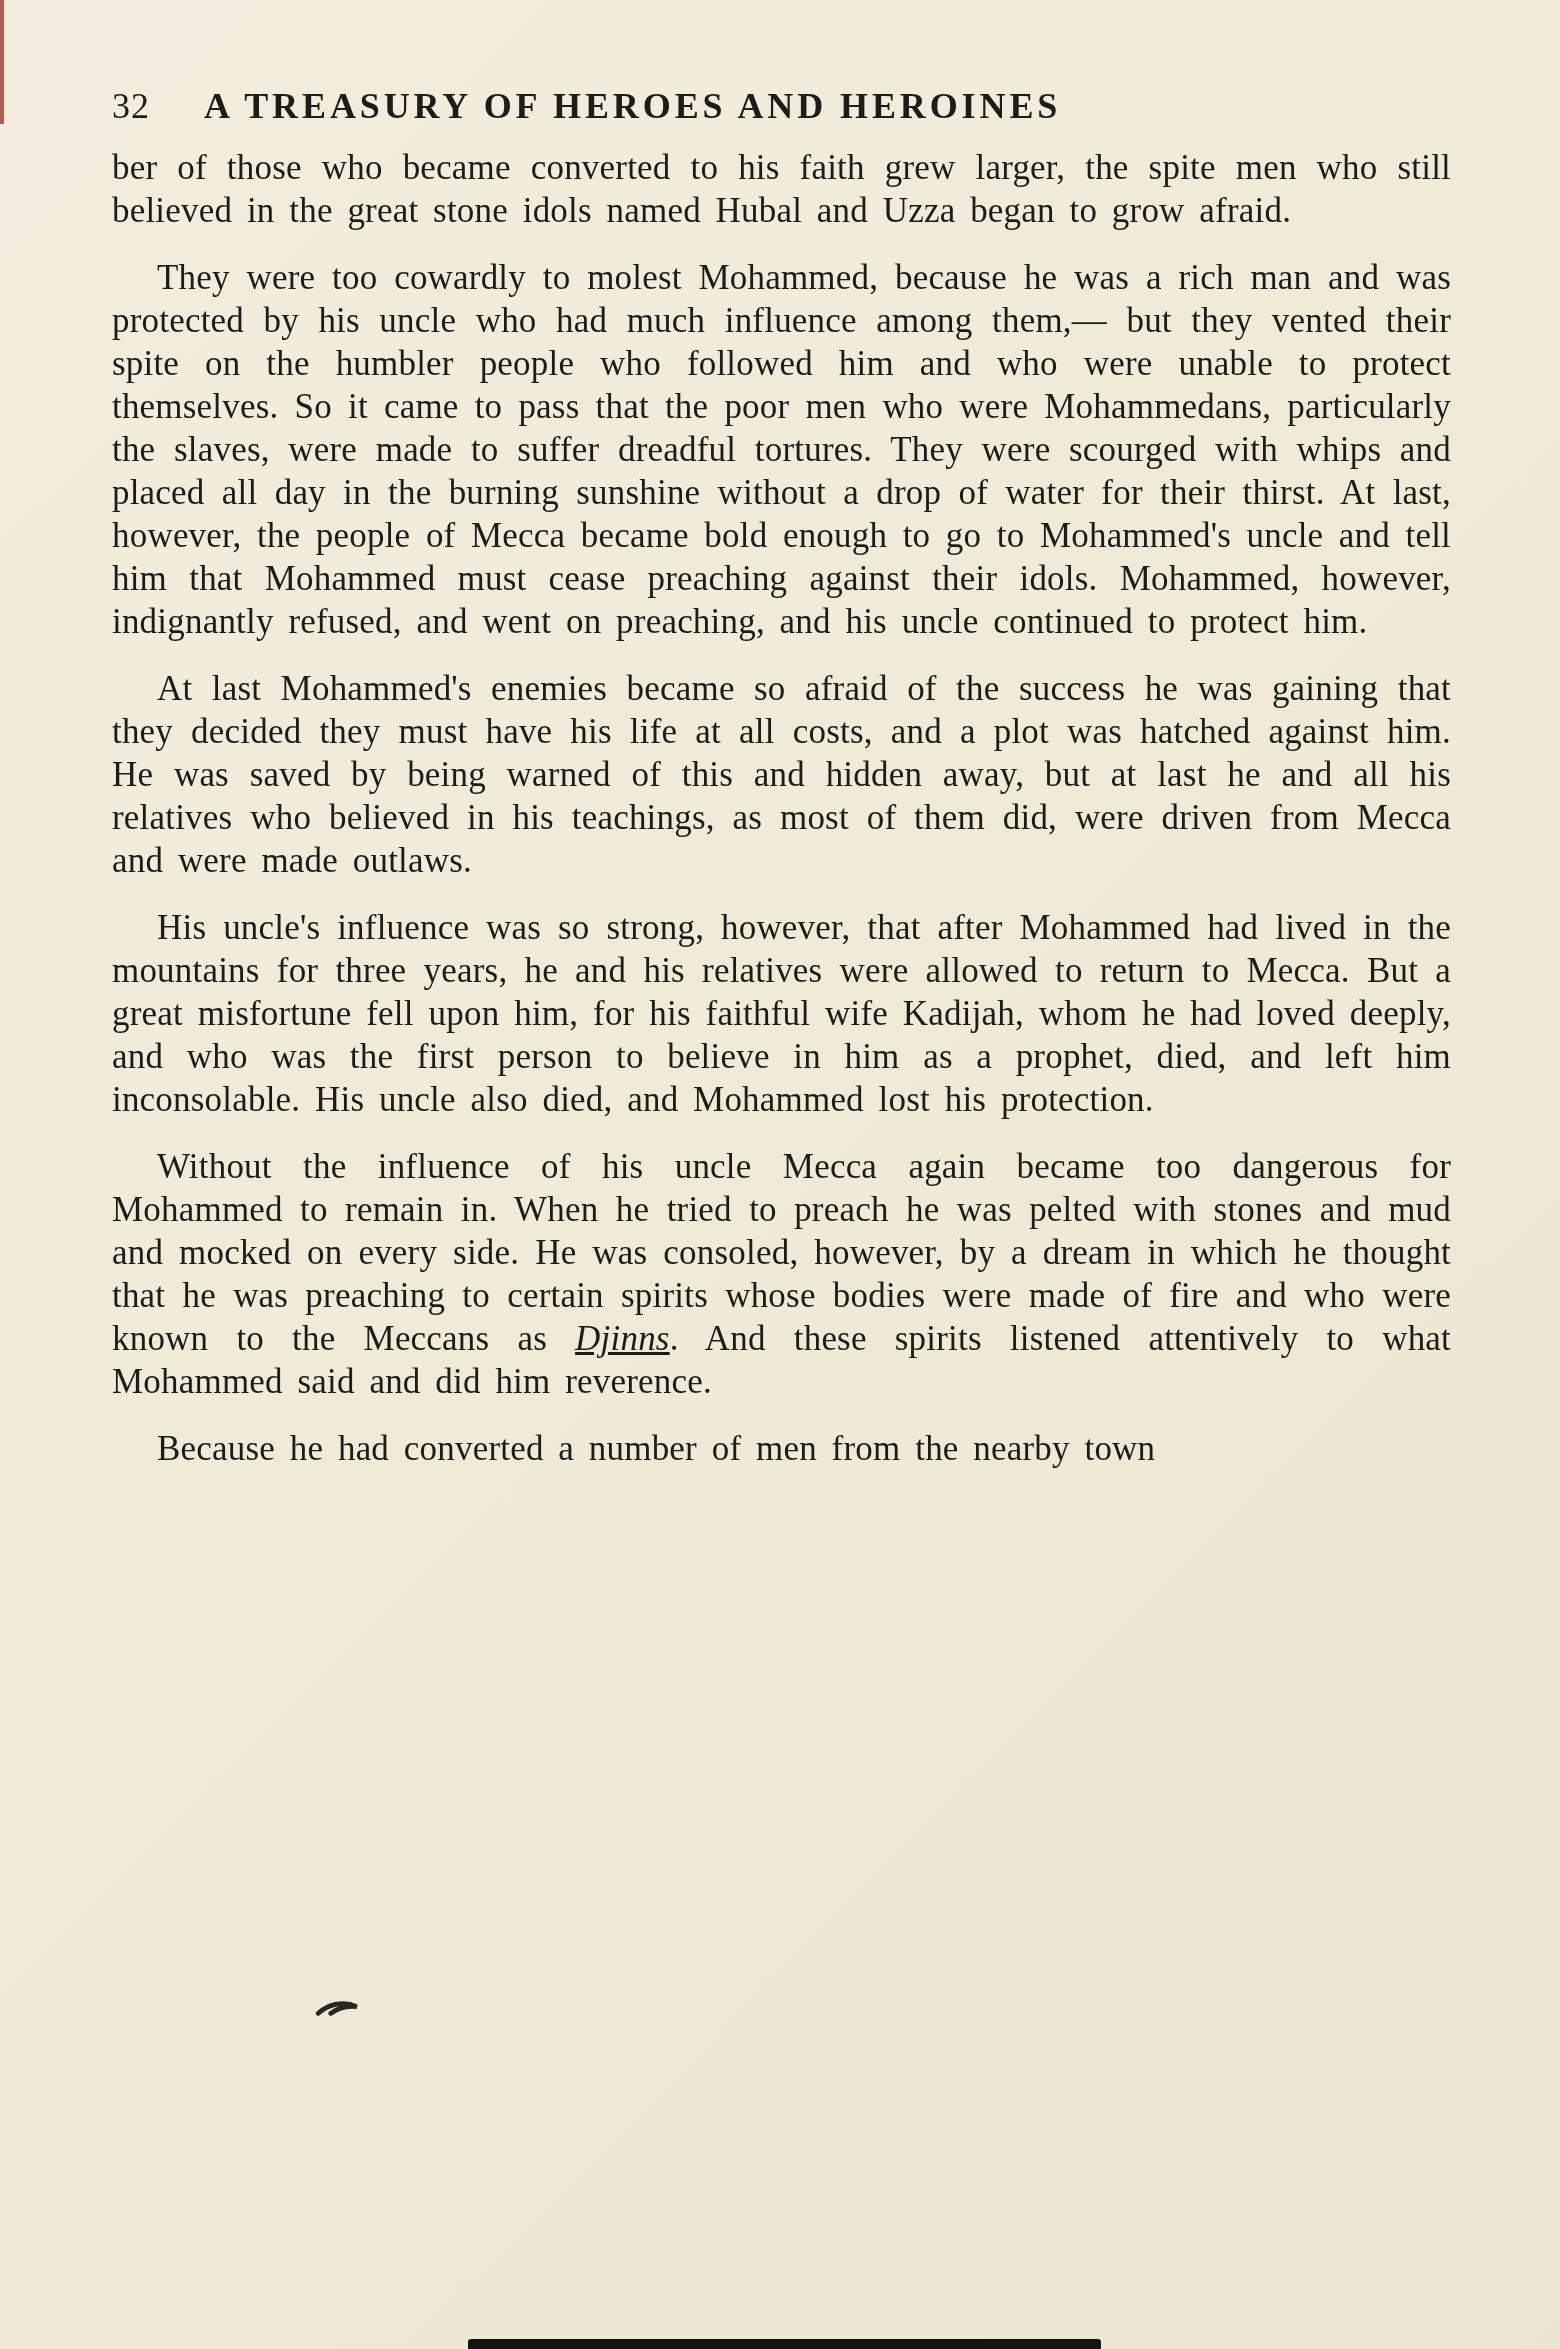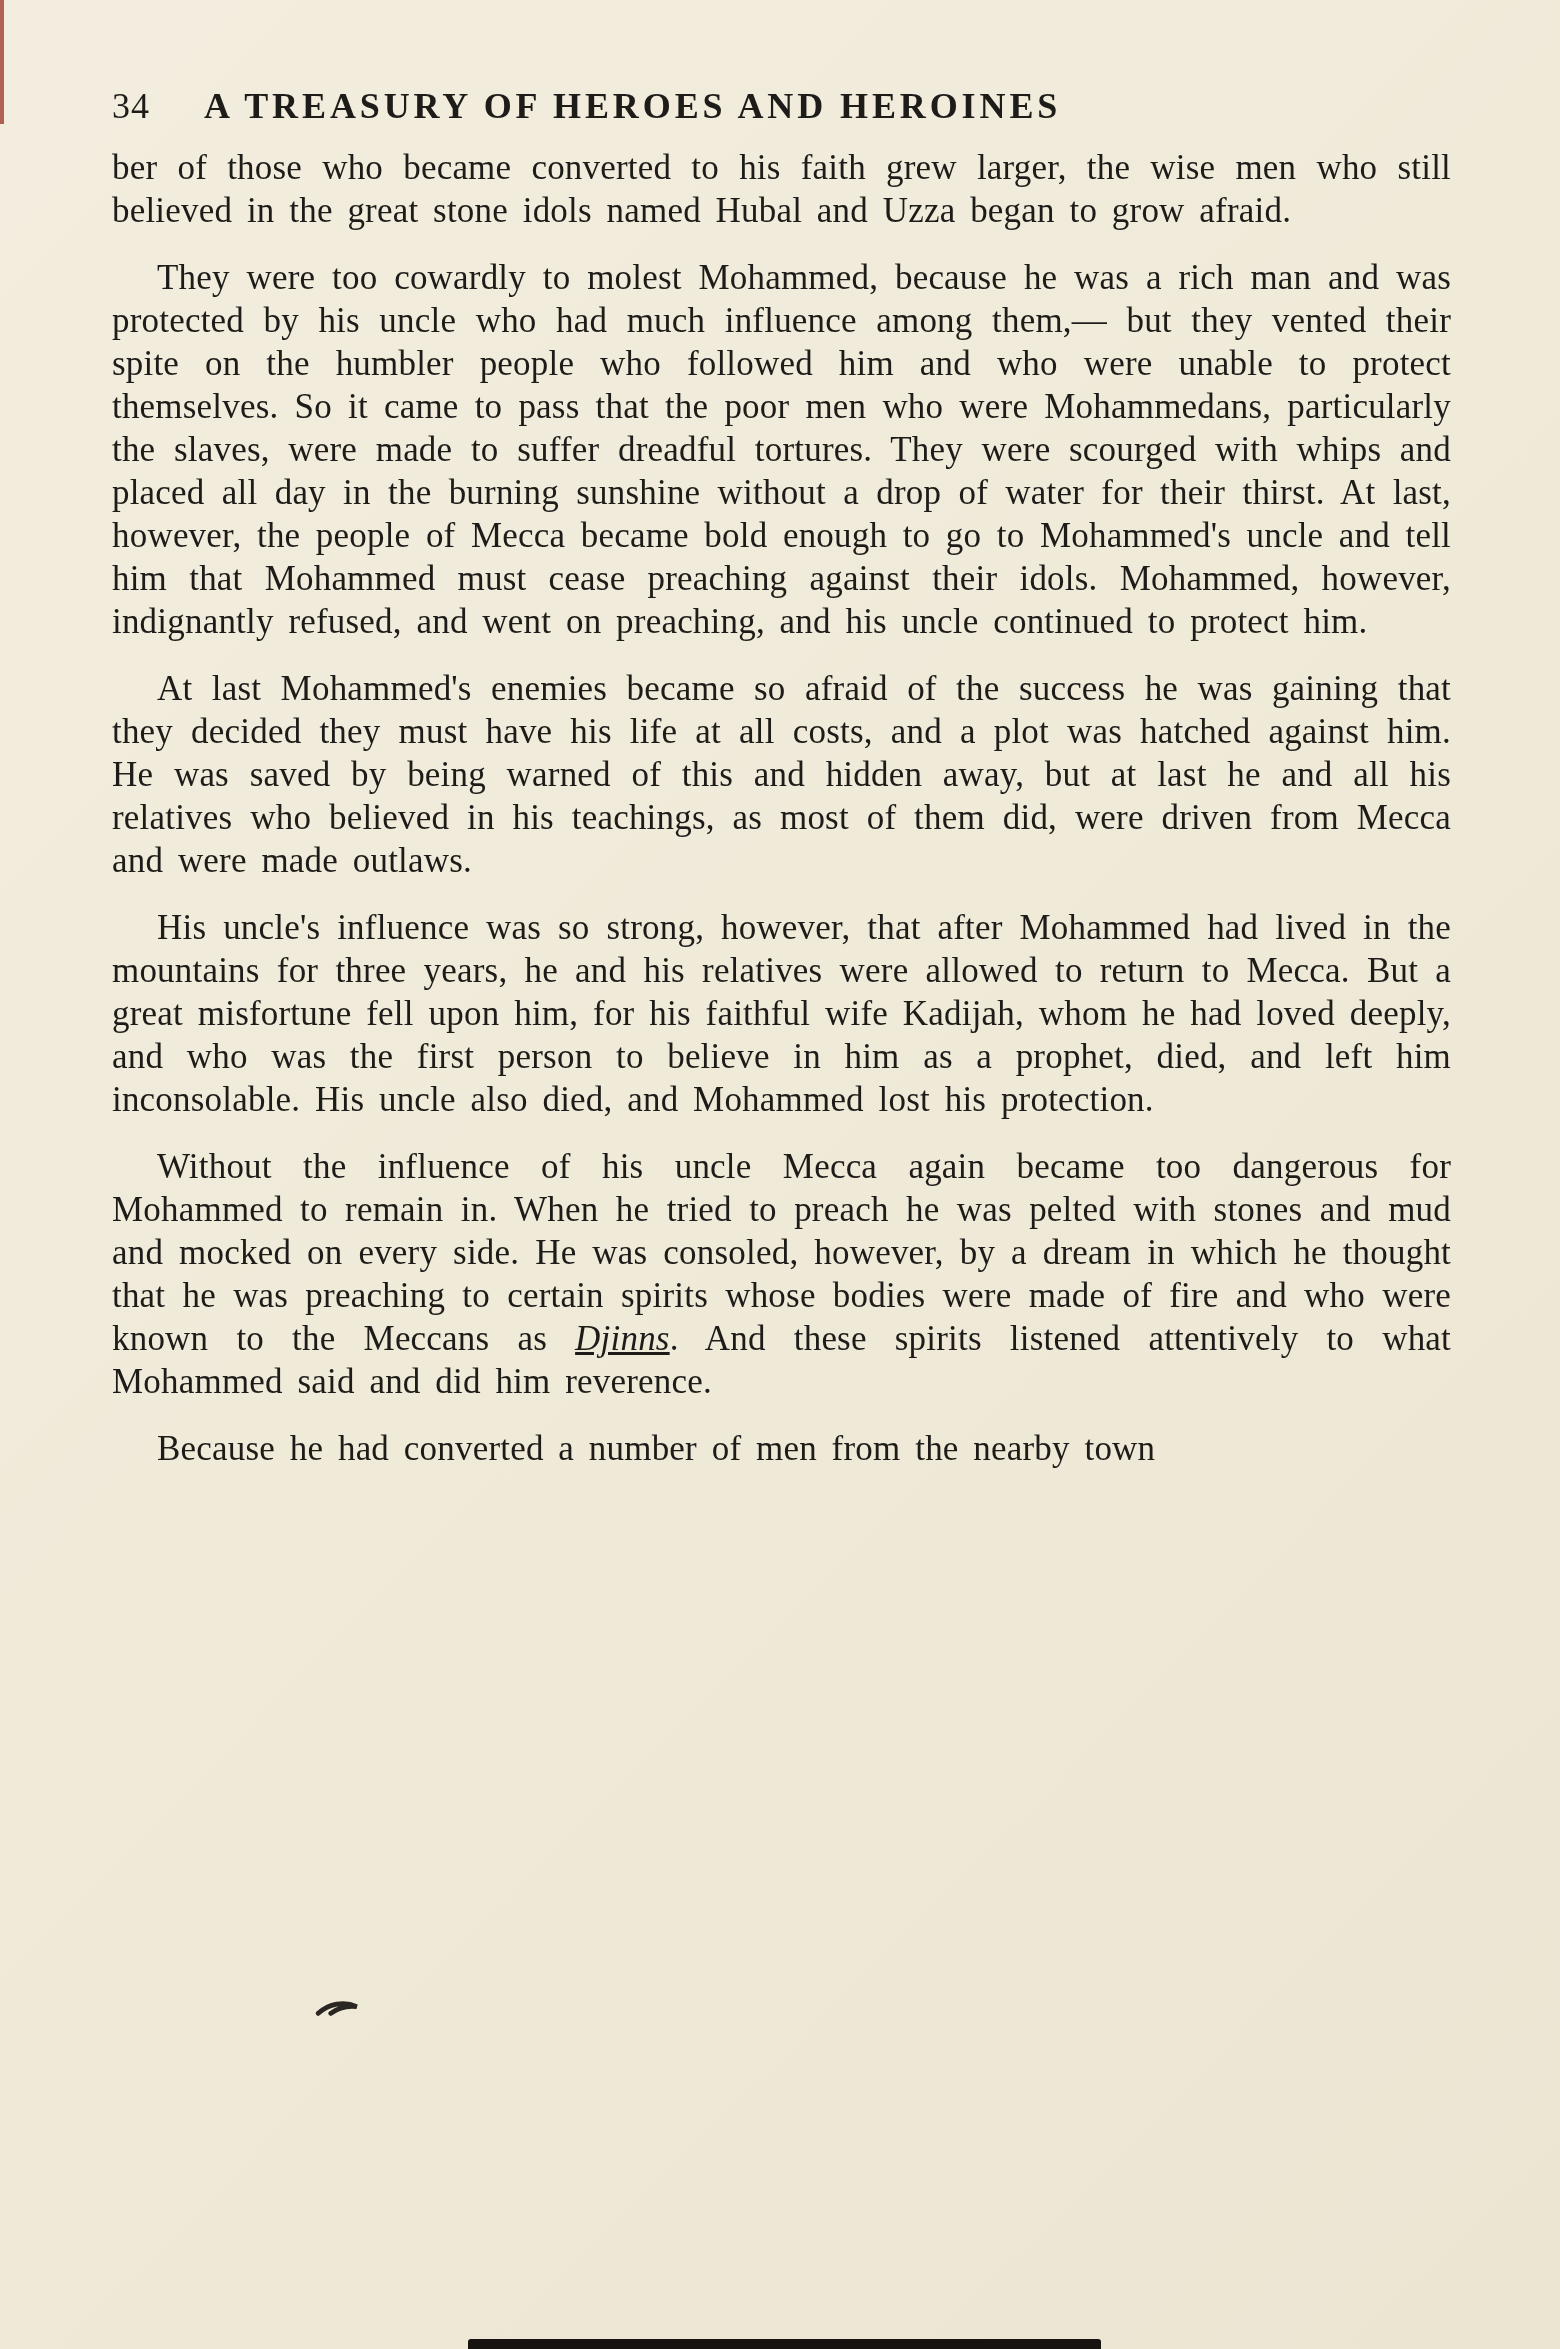--- a/index.html
+++ b/index.html
@@ -86,26 +86,26 @@
   }
 </style>
 </head>
 <body>
 
 <div class="page">
 
   <div class="content">
 
     <div class="page-header">
-      <span class="page-number">34</span>
+      <span class="page-number">32</span>
       <span class="running-title">A TREASURY OF HEROES AND HEROINES</span>
     </div>
 
     <div class="page-body">
-        <p class="no-indent"><span>ber of those who became converted to his faith grew larger, the wise men who still believed in the great stone idols named Hubal and Uzza began to grow afraid.</span></p>
+        <p class="no-indent"><span>ber of those who became converted to his faith grew larger, the spite men who still believed in the great stone idols named Hubal and Uzza began to grow afraid.</span></p>
         <p class="indent"><span>They were too cowardly to molest Mohammed, because he was a rich man and was protected by his uncle who had much influence among them,— but they vented their spite on the humbler people who followed him and who were unable to protect themselves. So it came to pass that the poor men who were Mohammedans, particularly the slaves, were made to suffer dreadful tortures. They were scourged with whips and placed all day in the burning sunshine without a drop of water for their thirst. At last, however, the people of Mecca became bold enough to go to Mohammed's uncle and tell him that Mohammed must cease preaching against their idols. Mohammed, however, indignantly refused, and went on preaching, and his uncle continued to protect him.</span></p>
         <p class="indent"><span>At last Mohammed's enemies became so afraid of the success he was gaining that they decided they must have his life at all costs, and a plot was hatched against him. He was saved by being warned of this and hidden away, but at last he and all his relatives who believed in his teachings, as most of them did, were driven from Mecca and were made outlaws.</span></p>
         <p class="indent"><span>His uncle's influence was so strong, however, that after Mohammed had lived in the mountains for three years, he and his relatives were allowed to return to Mecca. But a great misfortune fell upon him, for his faithful wife Kadijah, whom he had loved deeply, and who was the first person to believe in him as a prophet, died, and left him inconsolable. His uncle also died, and Mohammed lost his protection.</span></p>
         <p class="indent"><span>Without the influence of his uncle Mecca again became too dangerous for Mohammed to remain in. When he tried to preach he was pelted with stones and mud and mocked on every side. He was consoled, however, by a dream in which he thought that he was preaching to certain spirits whose bodies were made of fire and who were known to the Meccans as </span><span class="italic">Djinns</span><span>. And these spirits listened attentively to what Mohammed said and did him reverence.</span></p>
         <p class="indent"><span>Because he had converted a number of men from the nearby town</span></p>
       </div>
 
   </div>
 
   <svg class="pen-mark" viewBox="0 0 46 26" aria-hidden="true">

